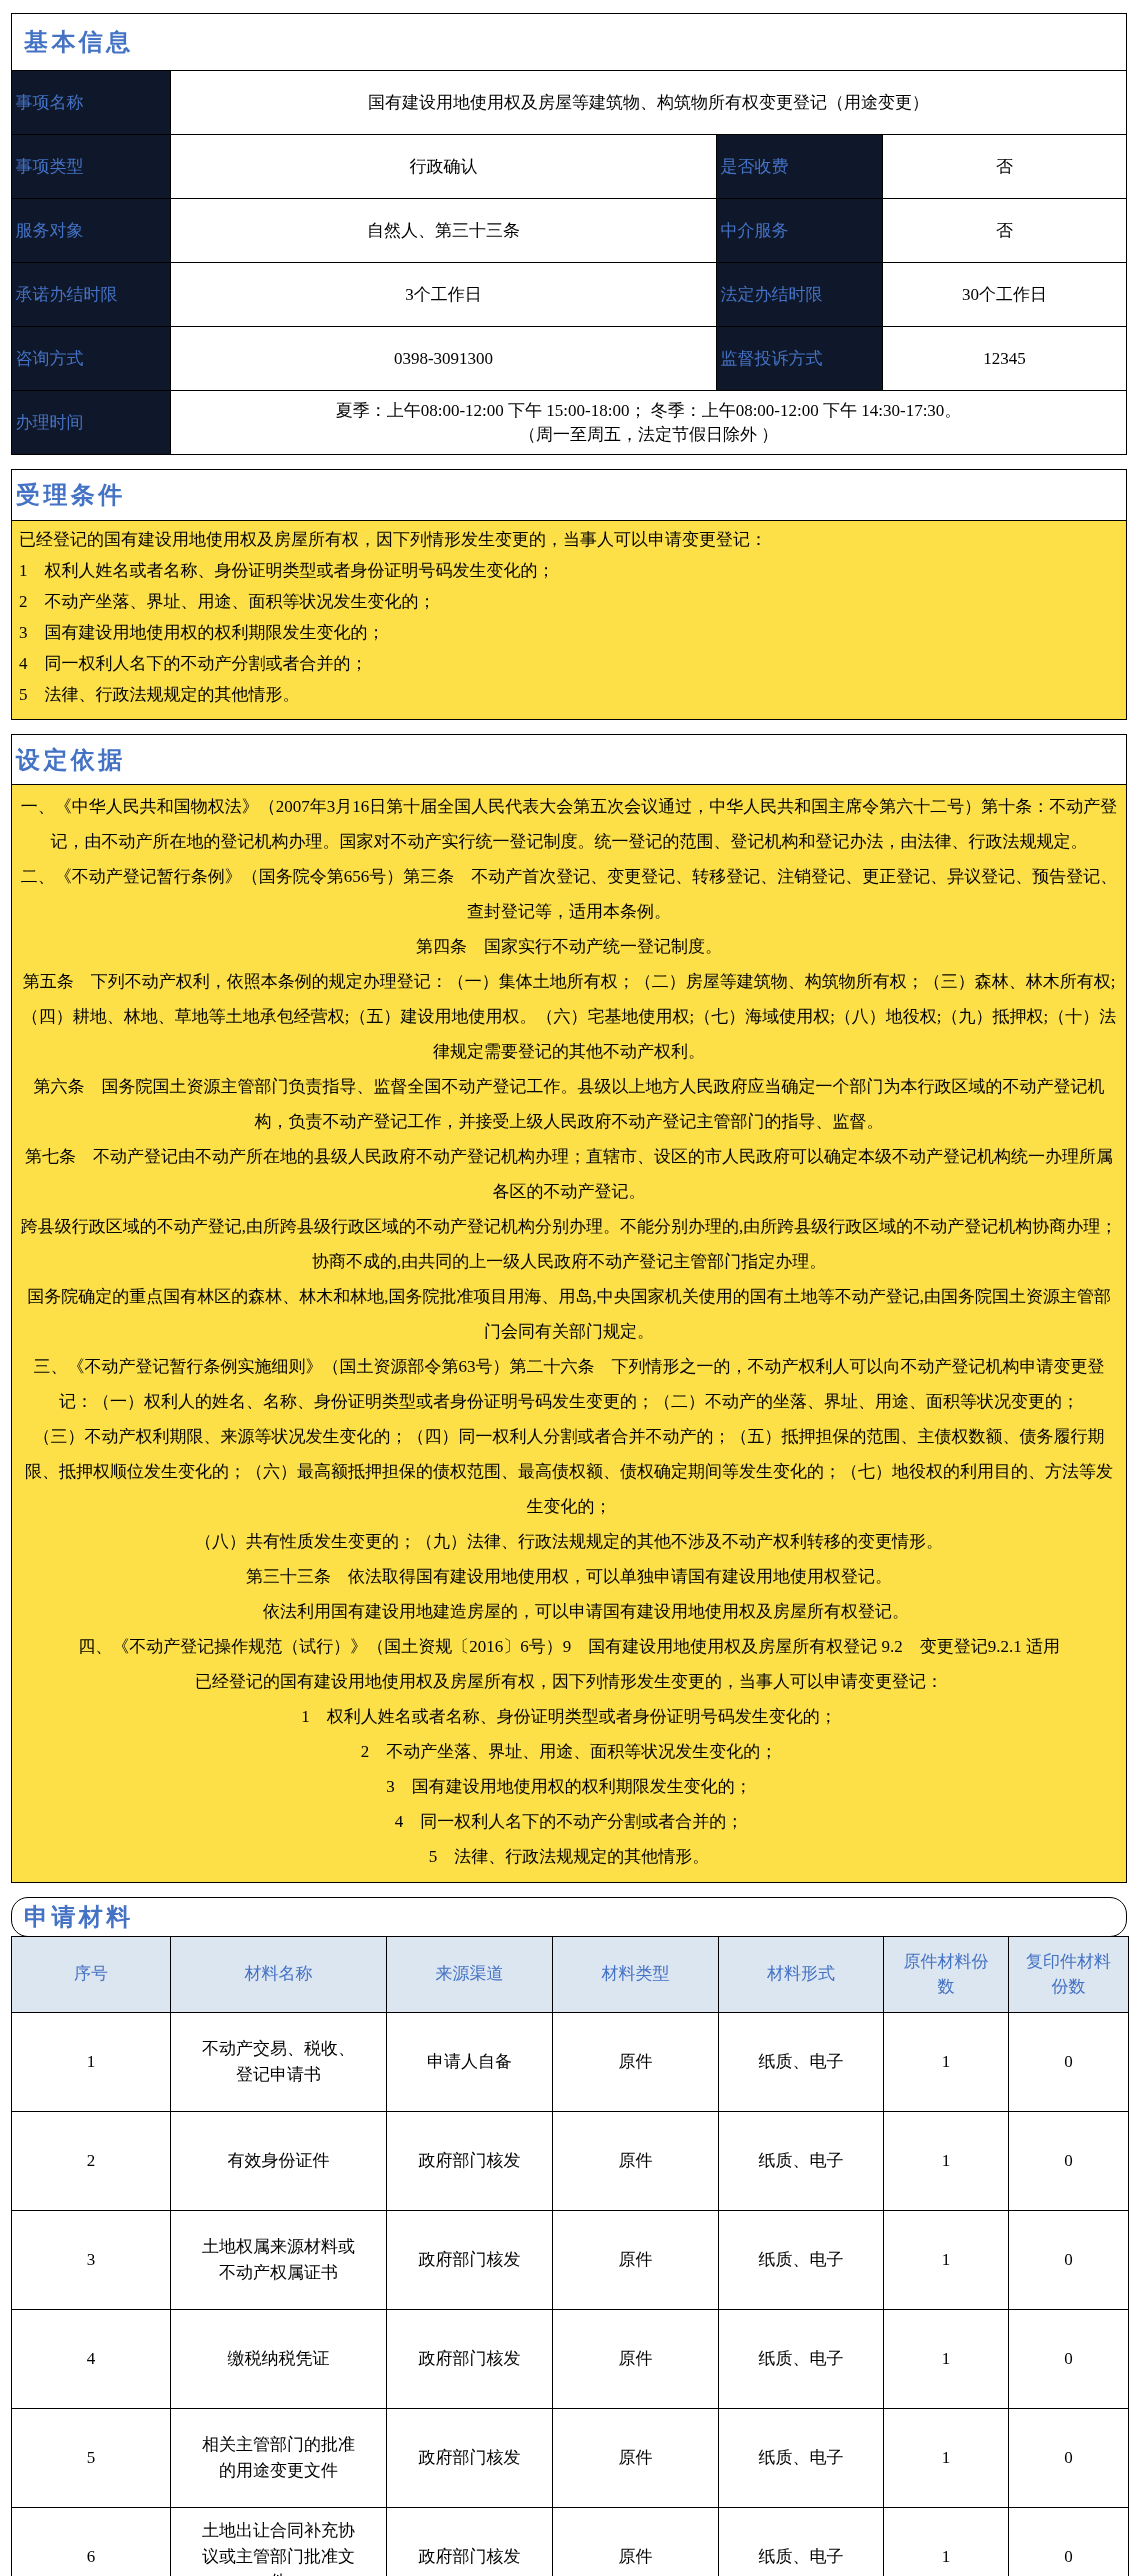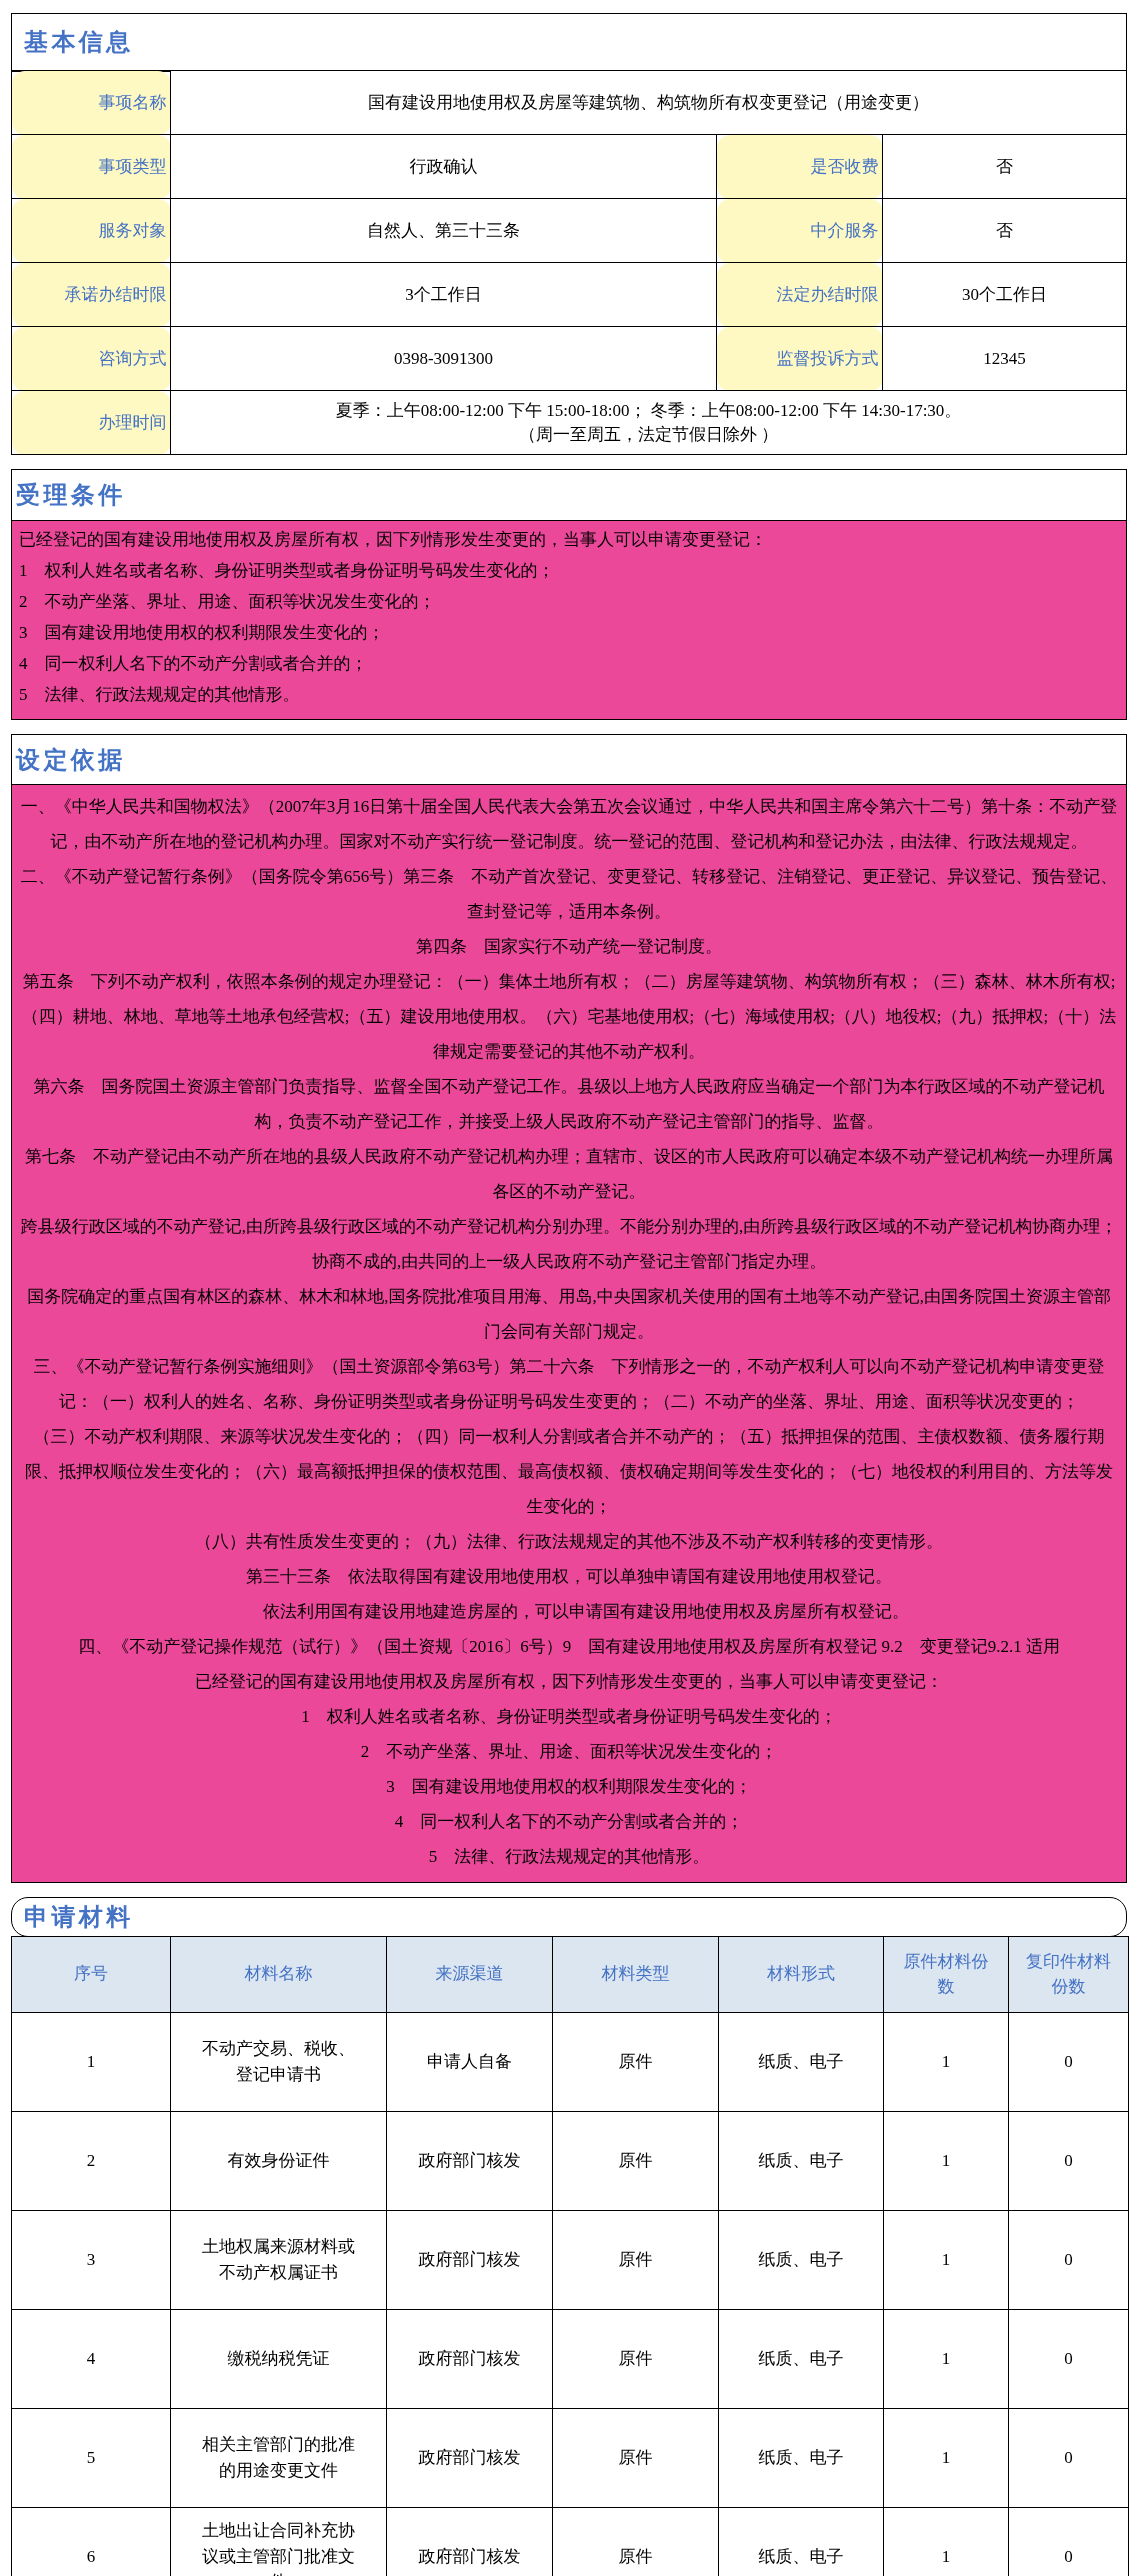--- a/index.html
+++ b/index.html
@@ -23,41 +23,40 @@
     font-family: "Liberation Sans", sans-serif;
     line-height: 1.1;
     display: inline-block;
   }
 
   table { border-collapse: collapse; table-layout: fixed; width: 1116px; margin-top: -1.7px; }
   td, th { border: 1.7px solid #000; overflow: hidden; }
 
   .basic-table tr { height: 64px; }
   .lbl {
-    background: #fef9c3;
+    background: #0f172a;
     color: #4472C4;
-    text-align: right;
+    text-align: left;
     font-size: 17px;
     padding: 1.7px 3.4px;
-    border-radius: 13px;
   }
   .val {
     background: #fff;
     text-align: center;
     font-size: 17px;
     padding: 1.7px 5.1px;
     white-space: pre-line;
     line-height: 1.4;
   }
 
   .content-box {
     border: 1.7px solid #000;
     margin-top: -1.7px;
     padding: 3.4px 6.9px 8.6px 6.9px;
-    background: #ec4899;
+    background: #fde047;
   }
   .accept-line { font-size: 17px; line-height: 31px; white-space: pre-wrap; }
   .legal-para  { font-size: 17px; line-height: 35px; white-space: pre-wrap; text-align: center; }
 
   .mat-table thead tr { height: 76px; }
   .mat-table tbody tr { height: 99px; }
   .mat-table th {
     background: #DCE6F1;
     color: #4472C4;
     font-weight: normal;

